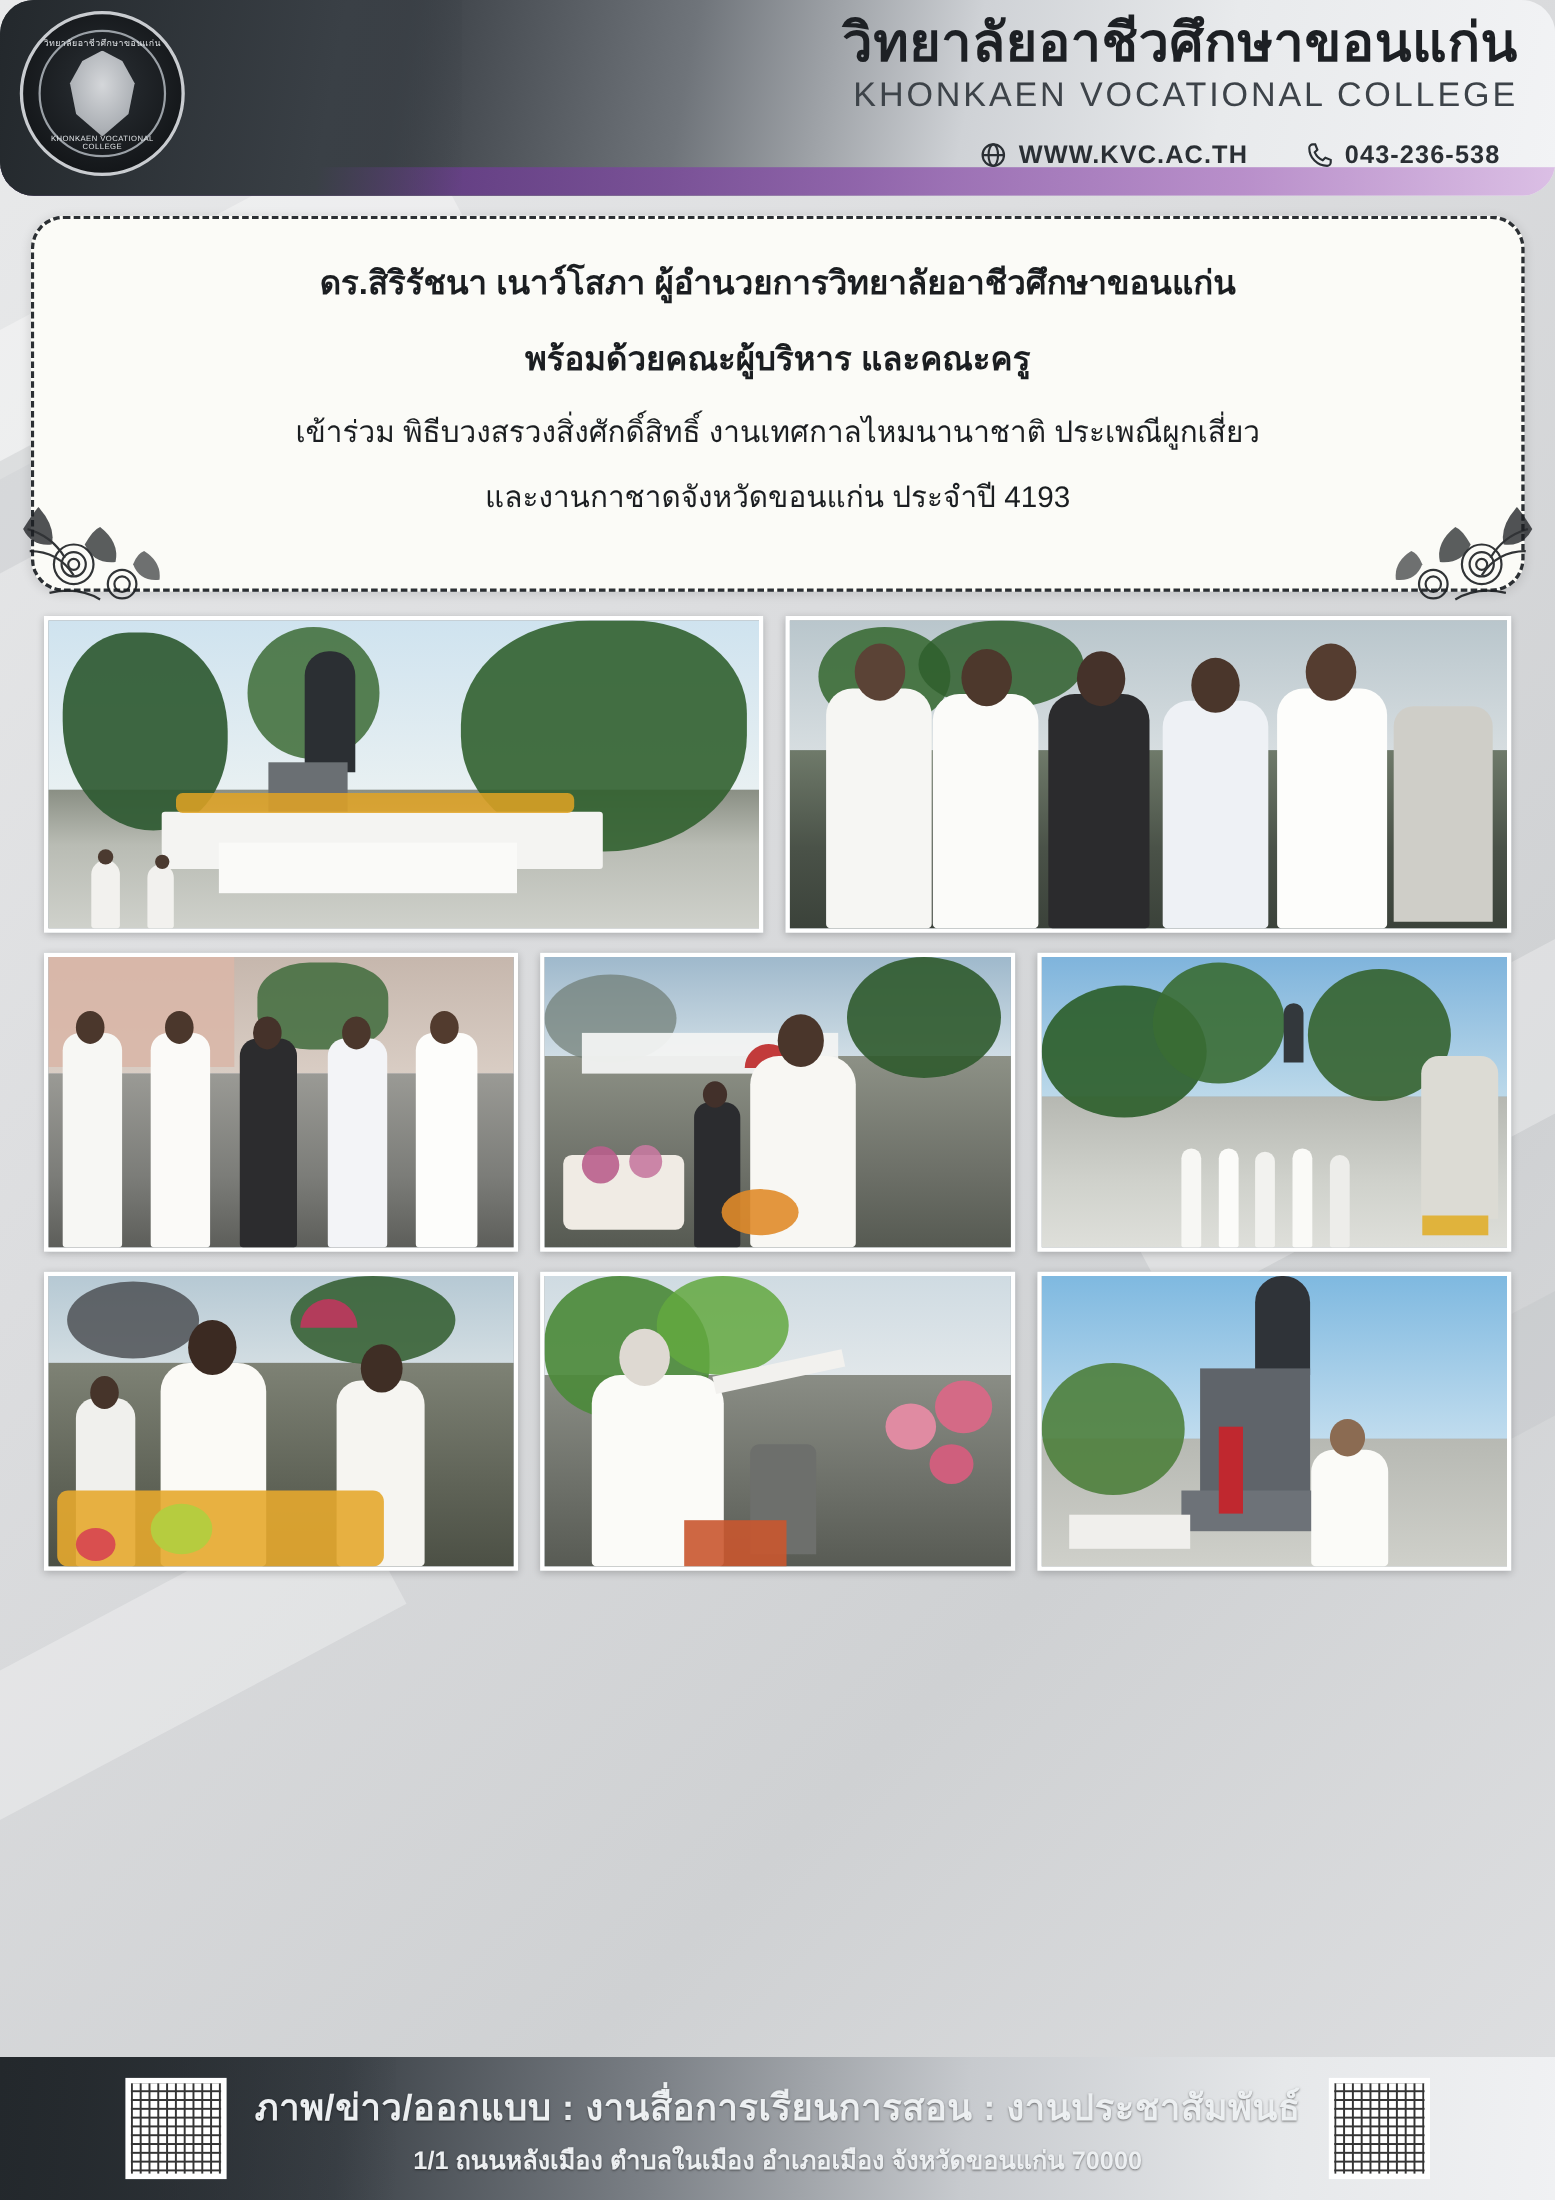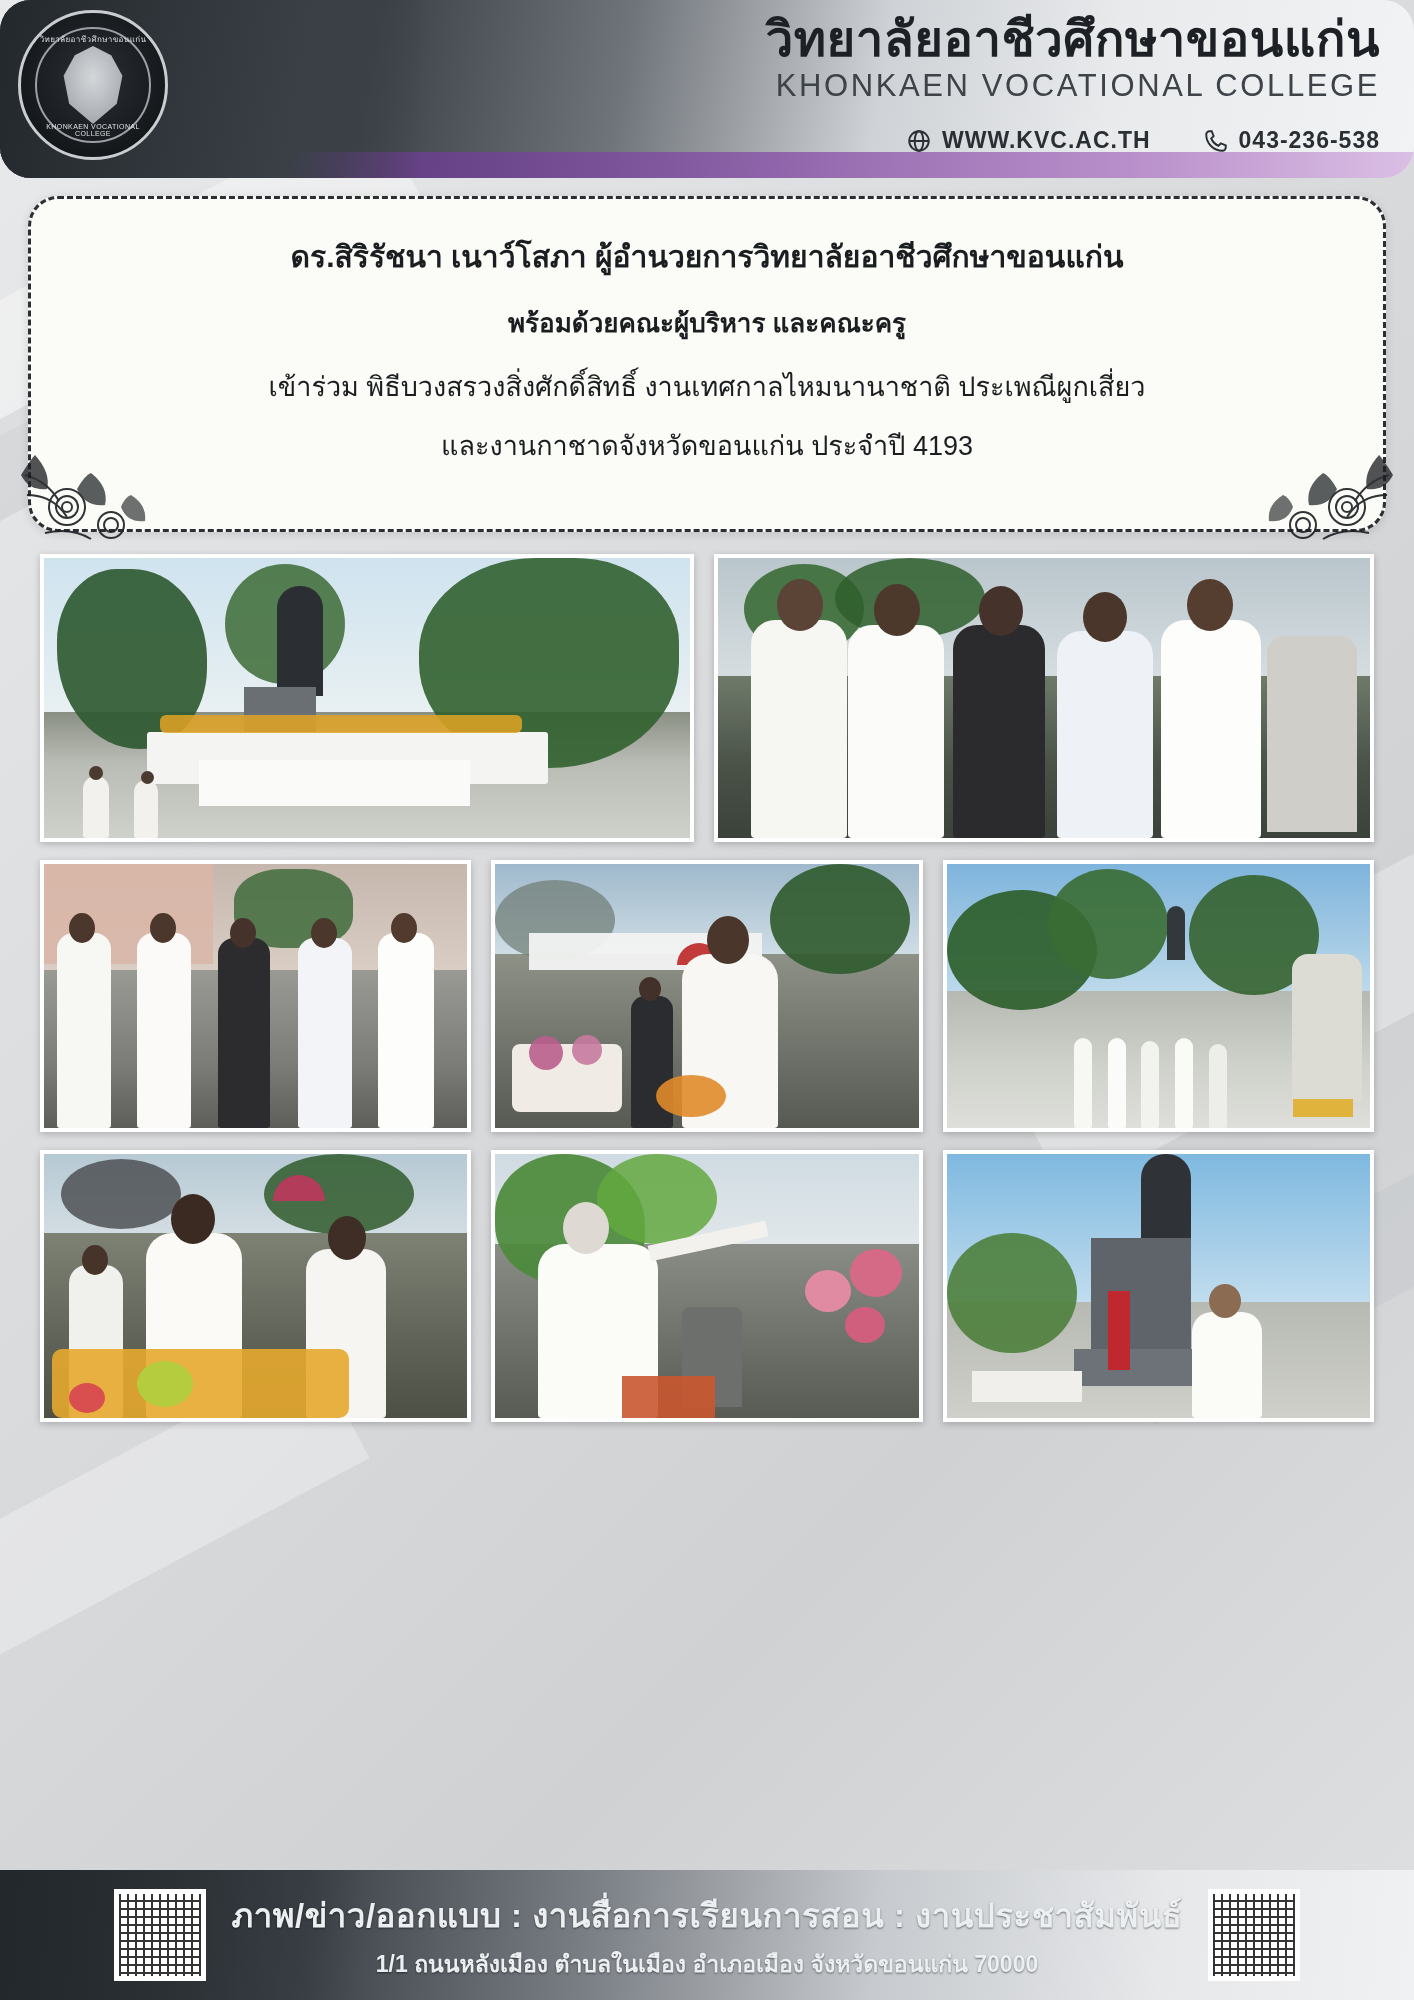--- a/index.html
+++ b/index.html
@@ -101,21 +101,21 @@
   }
   .en-title {
     font-size: 31px;
     font-weight: 400;
     color: #3d4349;
     letter-spacing: 2.6px;
     margin-top: 2px;
   }
   .header-contact {
     position: absolute;
-    right: 34px; bottom: 24px;
+    right: 50px; bottom: 24px;
     display: flex;
     align-items: center;
     gap: 52px;
     z-index: 2;
   }
   .contact-item {
     display: flex;
     align-items: center;
     gap: 10px;
     font-size: 23px;
@@ -135,21 +135,21 @@
     background: #fbfbf7;
     border: 3px dashed #2b2f33;
     border-radius: 30px;
     padding: 34px 46px 46px 46px;
     text-align: center;
     box-shadow: 0 2px 10px rgba(0,0,0,.12);
   }
   .card .line { color: #1b1e21; }
   .l1 { font-size: 30px; font-weight: 700; margin-bottom: 26px; }
   .l2 { font-size: 30px; font-weight: 700; margin-bottom: 22px; }
-  .l3 { font-size: 26px; font-weight: 700; margin-bottom: 22px; }
+  .l3 { font-size: 30px; font-weight: 700; margin-bottom: 22px; }
   .l4, .l5, .l6 { font-size: 27px; font-weight: 400; margin-bottom: 16px; color: #24282c; }
   .l6 { margin-bottom: 0; }
 
   .corner-rose {
     position: absolute;
     width: 150px; height: 130px;
     opacity: .9;
   }
   .corner-rose.left { left: -16px; bottom: -26px; }
   .corner-rose.right { right: -16px; bottom: -26px; transform: scaleX(-1); }

